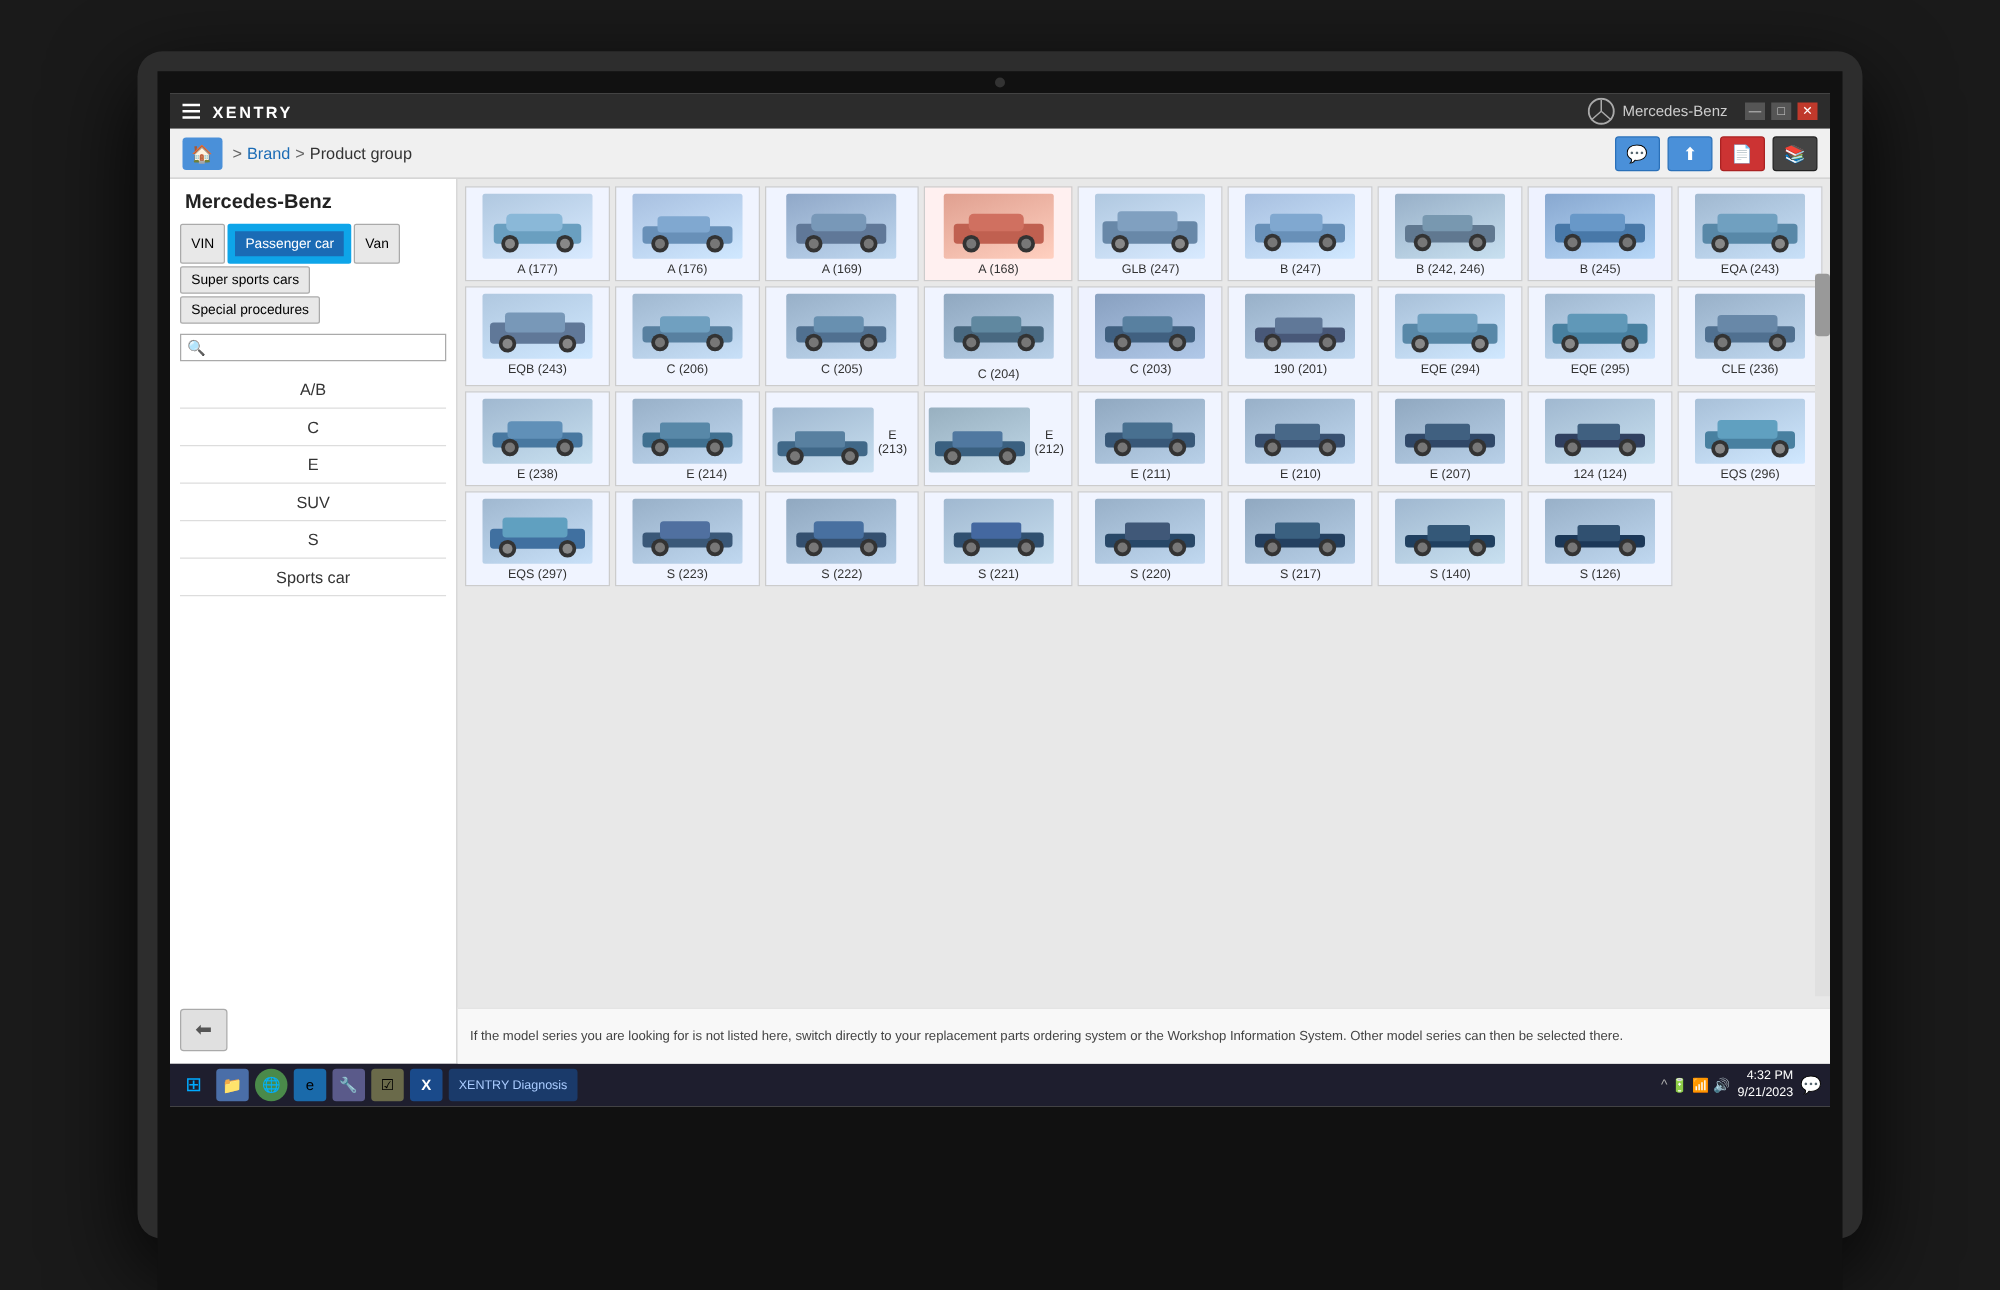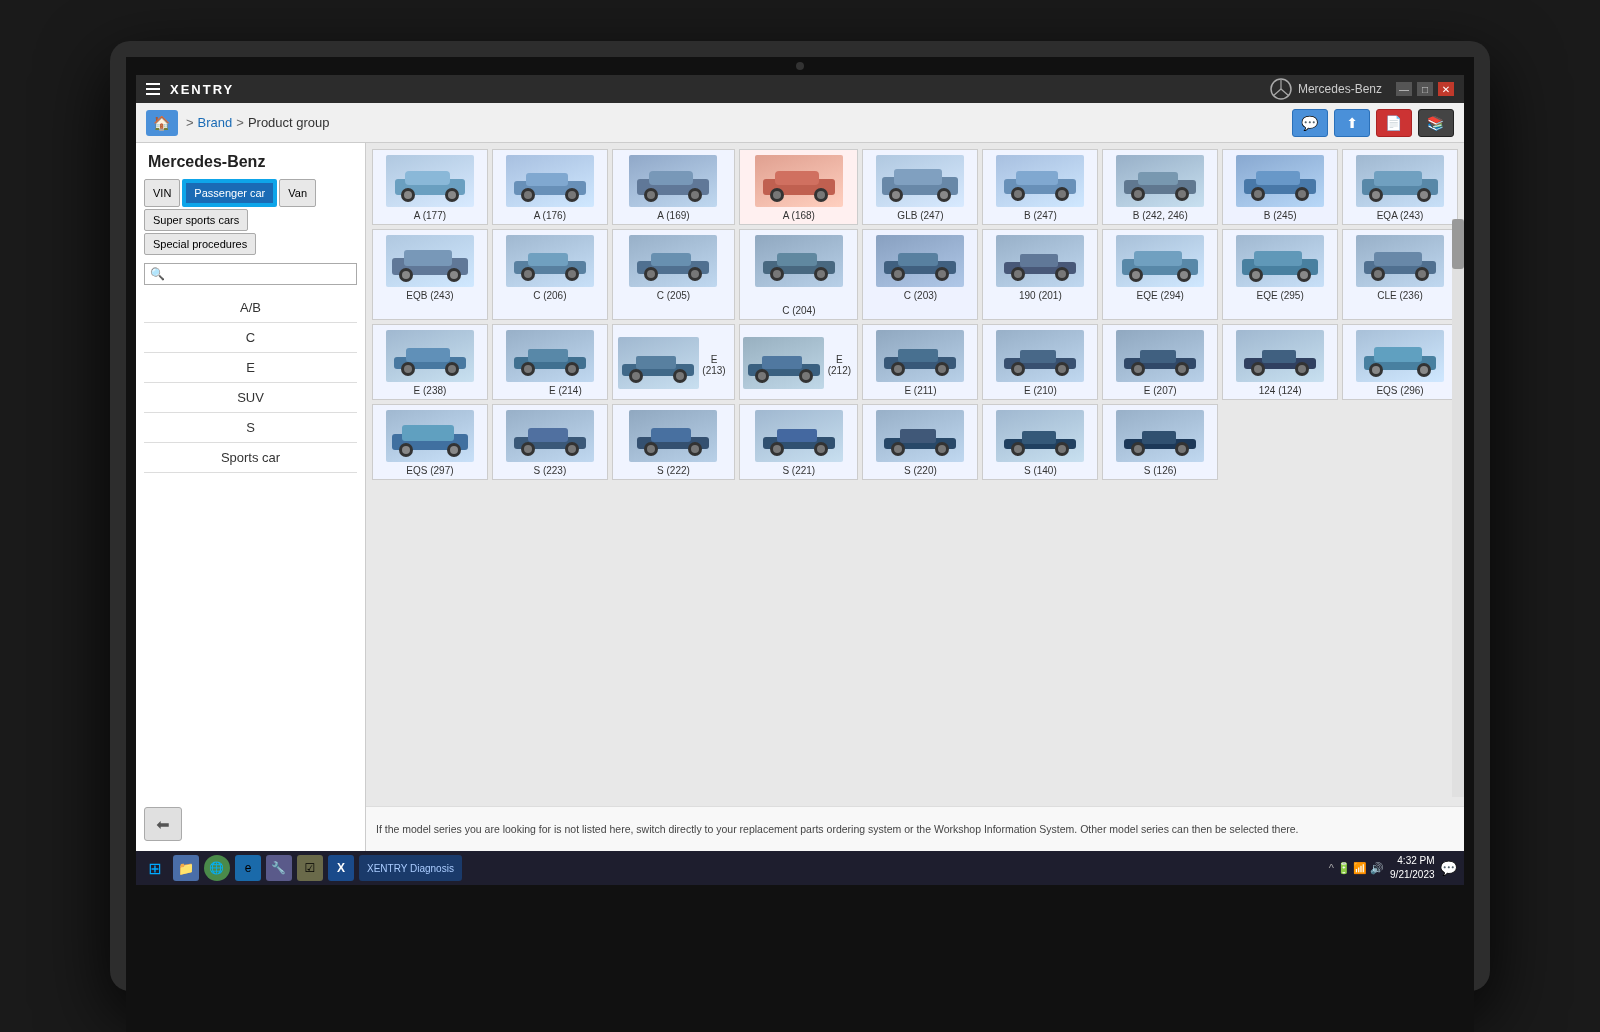--- a/index.html
+++ b/index.html
@@ -68,21 +68,21 @@
         </div>
 
         <div style="display:flex;flex:1;overflow:hidden;">
 
           <div style="width:230px;min-width:230px;background:white;border-right:1px solid #ccc;padding:10px 8px;display:flex;flex-direction:column;gap:8px;overflow:hidden;">
 
             <div style="font-size:16px;font-weight:bold;color:#222;padding-left:4px;">Mercedes-Benz</div>
 
             <div style="display:flex;gap:2px;flex-wrap:wrap;">
               <button style="padding:4px 8px;border:1px solid #aaa;background:#e8e8e8;font-size:11px;cursor:pointer;border-radius:2px;">VIN</button>
-              <button style="padding:4px 8px;border:4px solid #0ea5e9;background:#1a6bb5;color:white;font-size:11px;cursor:pointer;border-radius:2px;">Passenger car</button>
+              <button style="padding:4px 8px;border:6px solid #0ea5e9;background:#1a6bb5;color:white;font-size:11px;cursor:pointer;border-radius:2px;">Passenger car</button>
               <button style="padding:4px 8px;border:1px solid #aaa;background:#e8e8e8;font-size:11px;cursor:pointer;border-radius:2px;">Van</button>
               <button style="padding:4px 8px;border:1px solid #aaa;background:#e8e8e8;font-size:11px;cursor:pointer;border-radius:2px;">Super sports cars</button>
               <button style="padding:4px 8px;border:1px solid #aaa;background:#e8e8e8;font-size:11px;cursor:pointer;border-radius:2px;">Special procedures</button>
             </div>
 
             <div style="display:flex;align-items:center;border:1px solid #aaa;background:white;padding:3px 5px;gap:4px;">
               <span style="font-size:12px;color:#666;">🔍</span>
               <input type="text" style="border: none; outline: none; font-size: 12px; width: 100%;">
             </div>
 
@@ -276,21 +276,21 @@
                 <div style="width:88px;height:52px;background:linear-gradient(160deg,#90a8c0,#b8d0e8);border-radius:2px;display:flex;align-items:center;justify-content:center;">
                   <svg width="80" height="44" viewBox="0 0 80 44">
                       <rect x="4" y="22" width="72" height="13" rx="3" fill="#486880"></rect>
                       <rect x="18" y="14" width="40" height="13" rx="3" fill="#6088a0"></rect>
                       <circle cx="18" cy="35" r="7" fill="#333"></circle>
                       <circle cx="62" cy="35" r="7" fill="#333"></circle>
                       <circle cx="18" cy="35" r="4" fill="#777"></circle>
                       <circle cx="62" cy="35" r="4" fill="#777"></circle>
                     </svg>
                 </div>
-                <div style="font-size:10px;color:#333;text-align:center;margin-top:18px;">C (204)</div>
+                <div style="font-size:10px;color:#333;text-align:center;margin-top:7px;">C (204)</div>
               </div>
 
               <div style="display:flex;flex-direction:column;align-items:center;border:1px solid #ccc;background:#eef2ff;padding:5px 3px 3px;cursor:pointer;">
                 <div style="width:88px;height:52px;background:linear-gradient(160deg,#88a0c0,#b0c8e8);border-radius:2px;display:flex;align-items:center;justify-content:center;">
                   <svg width="80" height="44" viewBox="0 0 80 44">
                       <rect x="4" y="22" width="72" height="13" rx="3" fill="#406080"></rect>
                       <rect x="18" y="14" width="40" height="13" rx="3" fill="#5880a0"></rect>
                       <circle cx="18" cy="35" r="7" fill="#333"></circle>
                       <circle cx="62" cy="35" r="7" fill="#333"></circle>
                       <circle cx="18" cy="35" r="4" fill="#777"></circle>
@@ -546,20 +546,33 @@
                       <rect x="20" y="15" width="36" height="14" rx="2" fill="#405878"></rect>
                       <circle cx="18" cy="35" r="7" fill="#333"></circle>
                       <circle cx="62" cy="35" r="7" fill="#333"></circle>
                       <circle cx="18" cy="35" r="4" fill="#777"></circle>
                       <circle cx="62" cy="35" r="4" fill="#777"></circle>
                     </svg>
                 </div>
                 <div style="font-size:10px;color:#333;text-align:center;margin-top:3px;">S (220)</div>
               </div>
 
+              <div style="display:flex;flex-direction:column;align-items:center;border:1px solid #ccc;background:#f0f4ff;padding:5px 3px 3px;cursor:pointer;">
+                <div style="width:88px;height:52px;background:linear-gradient(160deg,#90a8c0,#b8d0e8);border-radius:2px;display:flex;align-items:center;justify-content:center;">
+                  <svg width="80" height="44" viewBox="0 0 80 44">
+                      <rect x="4" y="24" width="72" height="11" rx="3" fill="#244060"></rect>
+                      <rect x="20" y="15" width="36" height="13" rx="2" fill="#3a6080"></rect>
+                      <circle cx="18" cy="35" r="7" fill="#333"></circle>
+                      <circle cx="62" cy="35" r="7" fill="#333"></circle>
+                      <circle cx="18" cy="35" r="4" fill="#777"></circle>
+                      <circle cx="62" cy="35" r="4" fill="#777"></circle>
+                    </svg>
+                </div>
+                <div style="font-size:10px;color:#333;text-align:center;margin-top:3px;">S (217)</div>
+              </div>
 
               <div style="display:flex;flex-direction:column;align-items:center;border:1px solid #ccc;background:#f0f4ff;padding:5px 3px 3px;cursor:pointer;">
                 <div style="width:88px;height:52px;background:linear-gradient(160deg,#a0b8d0,#c8e0f0);border-radius:2px;display:flex;align-items:center;justify-content:center;">
                   <svg width="80" height="44" viewBox="0 0 80 44">
                       <rect x="4" y="25" width="72" height="10" rx="3" fill="#204060"></rect>
                       <rect x="22" y="17" width="34" height="13" rx="2" fill="#345878"></rect>
                       <circle cx="18" cy="35" r="7" fill="#333"></circle>
                       <circle cx="62" cy="35" r="7" fill="#333"></circle>
                       <circle cx="18" cy="35" r="4" fill="#777"></circle>
                       <circle cx="62" cy="35" r="4" fill="#777"></circle>

